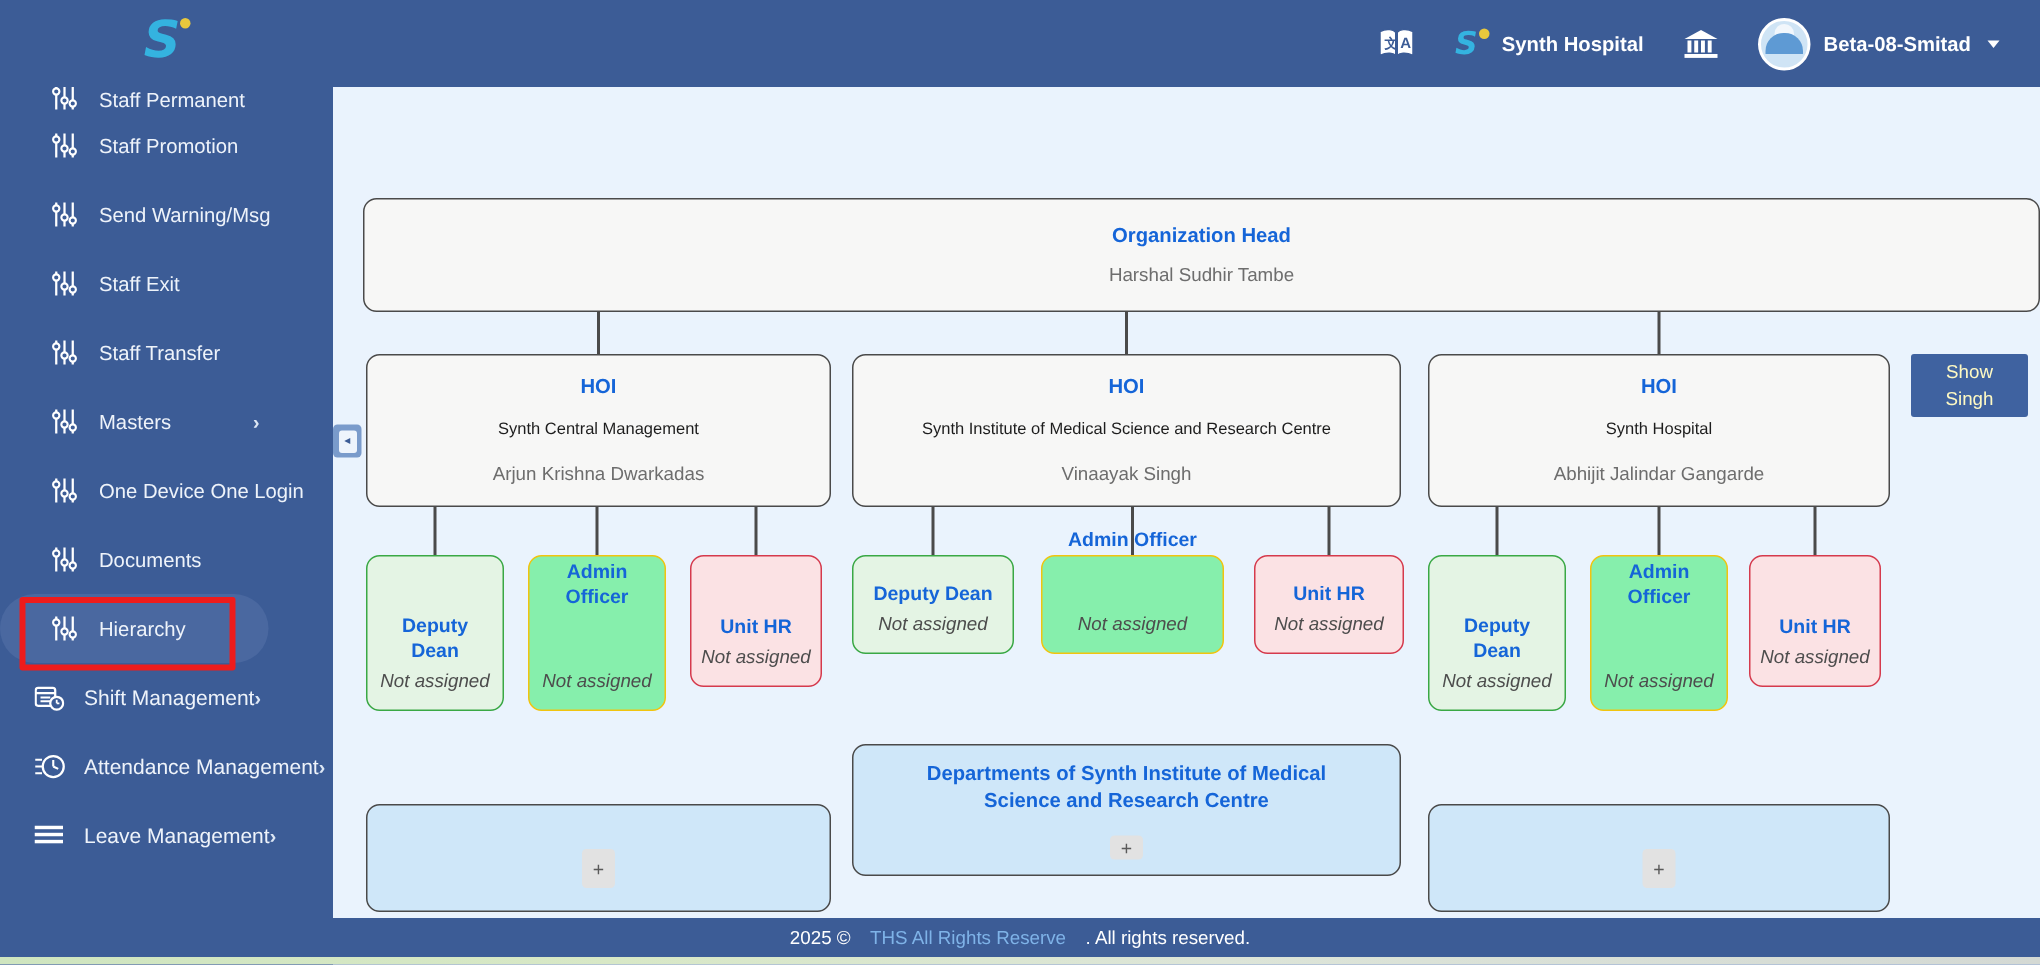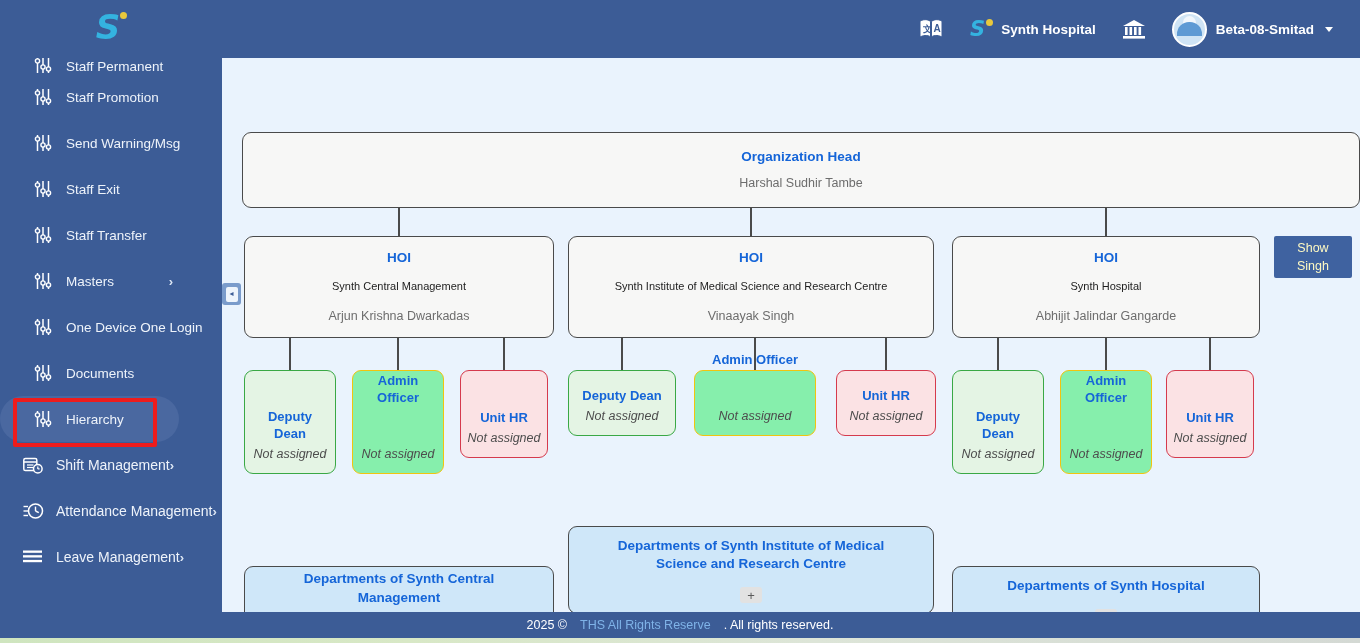--- a/index.html
+++ b/index.html
@@ -162,21 +162,21 @@
   .leaf-sub { font-style: italic; font-size: 12.5px; color: #4d4d4d; line-height: 1.35; margin-top: 3px; }
   .leaf.green  { background: #e4f4e4; border-color: #3aa845; }
   .leaf.yellow { background: #86efac; border-color: #f1c40f; gap: 36px; }
   .leaf.red    { background: #fbe2e4; border-color: #d53a4d; }
 
   
   .dept {
     position: absolute;
     background: #cfe7f9; border: 1.4px solid #4a4a4a; border-radius: 9px;
     display: flex; flex-direction: column; align-items: center;
-    justify-content: center; text-align: center; padding: 10px 32px; margin-top: 30px;
+    justify-content: center; text-align: center; padding: 10px 32px;
   }
   .dept-title { color: #1565d8; font-weight: bold; font-size: 13.5px; line-height: 1.35; }
   .dept-plus {
     margin-top: 14px; width: 22px; height: 26px;
     background: #e2e2e2; border-radius: 3px;
     display: flex; align-items: center; justify-content: center;
     color: #5a5a5a; font-size: 13px; line-height: 1;
   }
 
   
@@ -443,21 +443,20 @@
         <div class="leaf yellow" style="left: 110px; top: 238px; width: 92px; height: 104px;">
           <div class="leaf-title">Admin Officer</div>
           <div class="leaf-sub">Not assigned</div>
         </div>
         <div class="vline" style="left: 261.3px; top: 206px; height: 32px;"></div>
         <div class="leaf red" style="left: 218px; top: 238px; width: 88px; height: 88px;">
           <div class="leaf-title">Unit HR</div>
           <div class="leaf-sub">Not assigned</div>
         </div>
         <div class="dept" style="left: 2px; top: 404px; width: 310px; height: 72px;">
-          <div class="dept-title">Departments of Synth Central Management</div>
           <div class="dept-plus">+</div>
         </div>
         <div class="vline" style="left: 508.3px; top: 76px; height: 28px;"></div>
         <div class="node" style="left: 326px; top: 104px; width: 366px; height: 102px;">
           <div class="node-role">HOI</div>
           <div class="node-unit">Synth Institute of Medical Science and Research Centre</div>
           <div class="node-person">Vinaayak Singh</div>
         </div>
         <div class="vline" style="left: 379.3px; top: 206px; height: 32px;"></div>
         <div class="leaf green" style="left: 326px; top: 238px; width: 108px; height: 66px;">
@@ -493,21 +492,20 @@
         <div class="leaf yellow" style="left: 818px; top: 238px; width: 92px; height: 104px;">
           <div class="leaf-title">Admin Officer</div>
           <div class="leaf-sub">Not assigned</div>
         </div>
         <div class="vline" style="left: 967.3px; top: 206px; height: 32px;"></div>
         <div class="leaf red" style="left: 924px; top: 238px; width: 88px; height: 88px;">
           <div class="leaf-title">Unit HR</div>
           <div class="leaf-sub">Not assigned</div>
         </div>
         <div class="dept" style="left: 710px; top: 404px; width: 308px; height: 72px;">
-          <div class="dept-title">Departments of Synth Hospital</div>
           <div class="dept-plus">+</div>
         </div>
         <div class="show-more" style="left: 1032px; top: 104px; width: 78px; height: 42px;">
           <span>Show</span>
           <span>Singh</span>
         </div>
       </div>
   </div>
 
   <div class="collapse-toggle">

